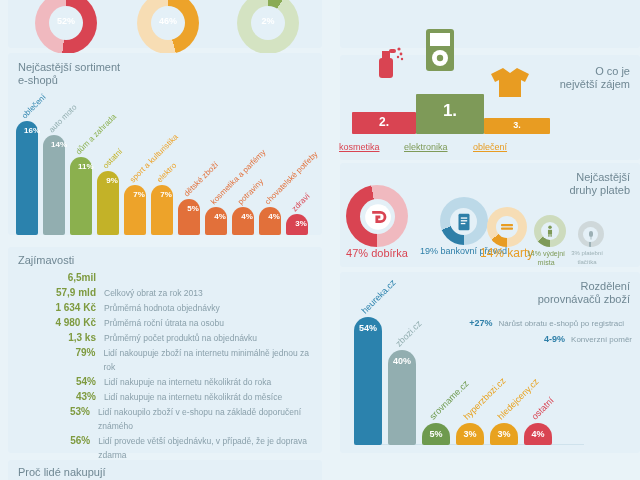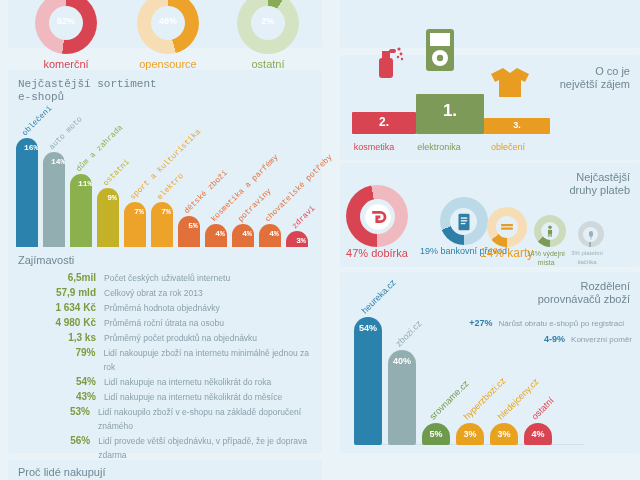--- a/index.html
+++ b/index.html
@@ -33,21 +33,21 @@
     position:absolute;left:50%;top:50%;width:34px;height:34px;margin:-17px 0 0 -17px;
     border-radius:50%;background:#e4f0f7;
   }
   .donut .pct{
     position:absolute;left:0;right:0;top:50%;margin-top:-7px;
     font-size:9px;font-weight:bold;text-align:center;z-index:3;color:#fff;
   }
   .donut-label{margin-top:4px;font-size:11px;}
 
   
-  #sortiment{left:8px;top:70px;width:314px;height:182px;font-family:Liberation Mono, monospace;}
+  #sortiment{left:8px;top:53px;width:314px;height:182px;}
   #sortiment .sect-title{position:absolute;left:10px;top:8px;}
   .bars{position:absolute;left:8px;bottom:0;width:300px;height:130px;}
   .bar-wrap{position:absolute;bottom:0;width:22px;}
   .bar{
     width:22px;border-radius:11px 11px 2px 2px;position:relative;
     box-shadow:0 0 0 0 rgba(0,0,0,0);
   }
   .bar .v{
     position:absolute;left:0;right:0;top:5px;text-align:center;
     font-size:8px;font-weight:bold;color:#fff;padding-left:8px;
@@ -78,21 +78,21 @@
 
   
   #podium{left:0;top:55px;width:300px;height:105px;}
   #podium .sect-title{position:absolute;right:10px;top:10px;}
   .podium-stage{position:absolute;left:12px;bottom:26px;width:210px;height:62px;}
   .block{position:absolute;bottom:0;border-radius:1px;}
   .block .rank{
     position:absolute;left:0;right:0;top:3px;text-align:center;
     color:#fff;font-weight:bold;
   }
-  .pod-lbl{position:absolute;bottom:8px;font-size:9px;text-align:center;width:70px;}
+  .pod-lbl{position:absolute;bottom:8px;font-size:9px;text-align:left;width:70px;text-decoration:underline;}
 
   
   #platby{left:0;top:163px;width:300px;height:104px;}
   #platby .sect-title{position:absolute;right:10px;top:8px;}
   .pay{position:absolute;text-align:center;}
   .pay .ring{border-radius:50%;position:relative;margin:0 auto;}
   .pay .ring .hole{position:absolute;left:50%;top:50%;border-radius:50%;background:#e4f0f7;}
   .pay .plbl{margin-top:2px;font-size:8px;line-height:9px;white-space:nowrap;}
 
   
@@ -222,21 +222,20 @@
             <div class="bar-lbl" style="color: rgb(217, 68, 82); bottom: 21px;">zdraví</div>
           </div>
         </div>
     </div>
 
     <div class="panel" id="zaji">
       <div class="sect-title">Zajímavosti</div>
       <div class="fact-list" id="fact-list">
           <div class="fact">
             <div class="k">6,5mil</div>
-            <div class="d">Počet českých uživatelů internetu</div>
           </div>
           <div class="fact">
             <div class="k">57,9 mld</div>
             <div class="d">Celkový obrat za rok 2013</div>
           </div>
           <div class="fact">
             <div class="k">1 634 Kč</div>
             <div class="d">Průměrná hodnota objednávky</div>
           </div>
           <div class="fact">

